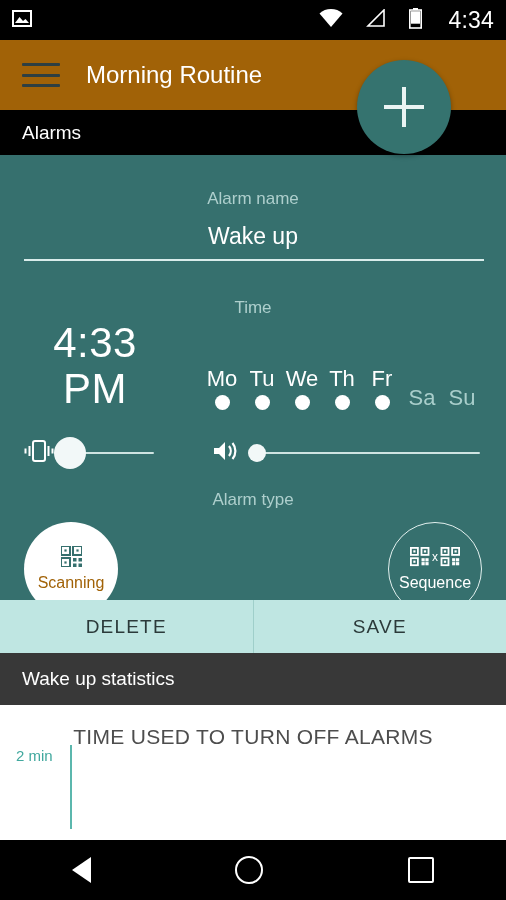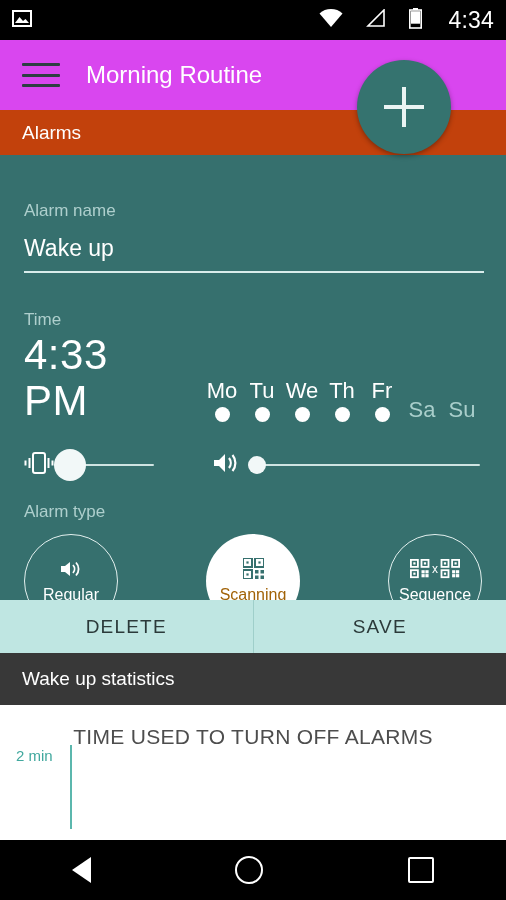--- a/index.html
+++ b/index.html
@@ -16,32 +16,32 @@
     background:#000;display:flex;align-items:center;
     padding:0 12px;box-sizing:border-box;
   }
   .sb-left{display:flex;align-items:center;gap:8px;flex:1;}
   .sb-right{display:flex;align-items:center;gap:23px;}
   .sb-clock{color:#fff;font-size:23px;letter-spacing:.2px;margin-left:3px;}
 
   
   .appbar{
     position:absolute;left:0;top:40px;width:506px;height:70px;
-    background:#d946ef;display:flex;align-items:center;
+    background:#a16207;display:flex;align-items:center;
     padding-left:22px;box-sizing:border-box;
   }
   .hamburger{width:38px;height:24px;display:flex;flex-direction:column;
     justify-content:space-between;flex:0 0 auto;}
   .hamburger i{display:block;height:3px;background:#2d3f42;border-radius:1px;}
   .appbar-title{color:#ffffff;font-size:24px;margin-left:26px;font-weight:400;}
 
   
   .tabbar{
     position:absolute;left:0;top:110px;width:506px;height:45px;
-    background:#c2410c;display:flex;align-items:center;padding-left:22px;
+    background:#000000;display:flex;align-items:center;padding-left:22px;
     box-sizing:border-box;
   }
   .tabbar-label{color:#fff;font-size:19px;}
 
   
   .fab{
     position:absolute;left:357px;top:60px;width:94px;height:94px;
     border-radius:50%;background:#35736f;
     display:flex;align-items:center;justify-content:center;
     box-shadow:0 2px 5px rgba(0,0,0,.35);z-index:9;
@@ -49,21 +49,21 @@
   .fab .plus{position:relative;width:40px;height:40px;}
   .fab .plus:before,.fab .plus:after{
     content:"";position:absolute;background:#eaf4f3;
   }
   .fab .plus:before{left:0;top:18px;width:40px;height:4px;}
   .fab .plus:after{top:0;left:18px;width:4px;height:40px;}
 
   
   .body-teal{
     position:absolute;left:0;top:155px;width:506px;height:445px;
-    background:#36706e;box-sizing:border-box;padding:12px 24px;
+    background:#36706e;box-sizing:border-box;padding:0 24px;text-align:center;
   }
   .field-label{color:#aecfcd;font-size:17px;}
   .alarm-name-wrap{padding-top:34px;}
   .alarm-name-value{
     color:#ffffff;font-size:23px;margin-top:14px;padding-bottom:9px;
   }
   .underline{height:1.5px;background:#d9eceb;width:460px;}
 
   .time-wrap{padding-top:37px;}
   .time-row{display:flex;align-items:flex-end;margin-top:2px;gap:20px;}
@@ -276,30 +276,20 @@
         <div class="track">
           <span class="thumb"></span>
         </div>
       </div>
     </div>
 
     <div class="alarm-type-wrap">
       <div class="field-label">Alarm type</div>
       <div class="type-row">
 
-        <div class="type outline">
-          <span class="ticon">
-            <svg width="22" height="18" viewBox="0 0 22 18">
-              <path d="M1 6 L5 6 L10 2 L10 16 L5 12 L1 12 Z" fill="#ffffff"></path>
-              <path d="M13 5 A6 6 0 0 1 13 13" fill="none" stroke="#ffffff" stroke-width="1.8"></path>
-              <path d="M16 2.5 A9.5 9.5 0 0 1 16 15.5" fill="none" stroke="#ffffff" stroke-width="1.8"></path>
-            </svg>
-          </span>
-          <span class="tlabel">Regular</span>
-        </div>
 
         <div class="type filled">
           <span class="ticon">
             <svg width="21" height="21" viewBox="0 0 21 21">
               <rect x="0" y="0" width="9" height="9" fill="none" stroke="#36706e" stroke-width="2"></rect>
               <rect x="3.4" y="3.4" width="2.2" height="2.2" fill="#36706e"></rect>
               <rect x="12" y="0" width="9" height="9" fill="none" stroke="#36706e" stroke-width="2"></rect>
               <rect x="15.4" y="3.4" width="2.2" height="2.2" fill="#36706e"></rect>
               <rect x="0" y="12" width="9" height="9" fill="none" stroke="#36706e" stroke-width="2"></rect>
               <rect x="3.4" y="15.4" width="2.2" height="2.2" fill="#36706e"></rect>

